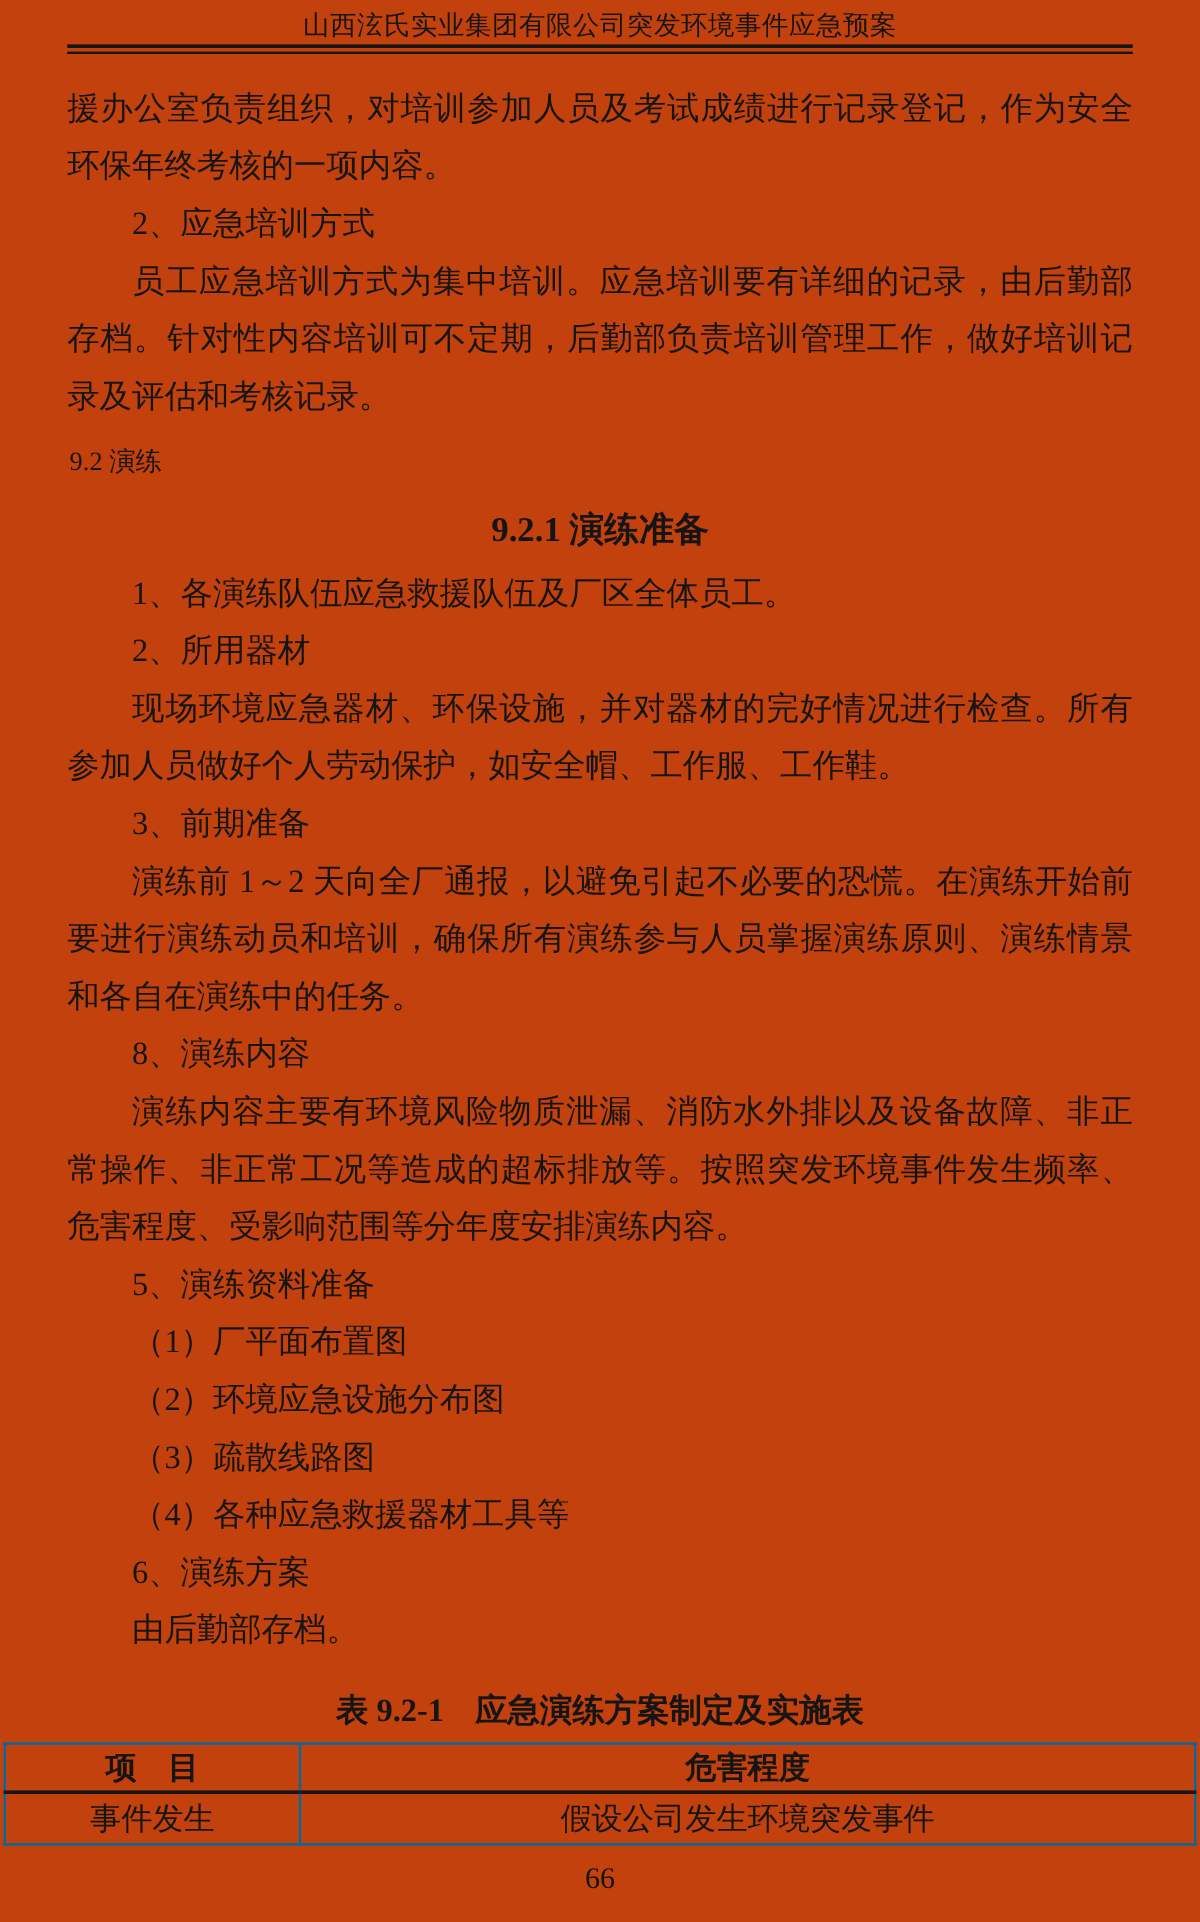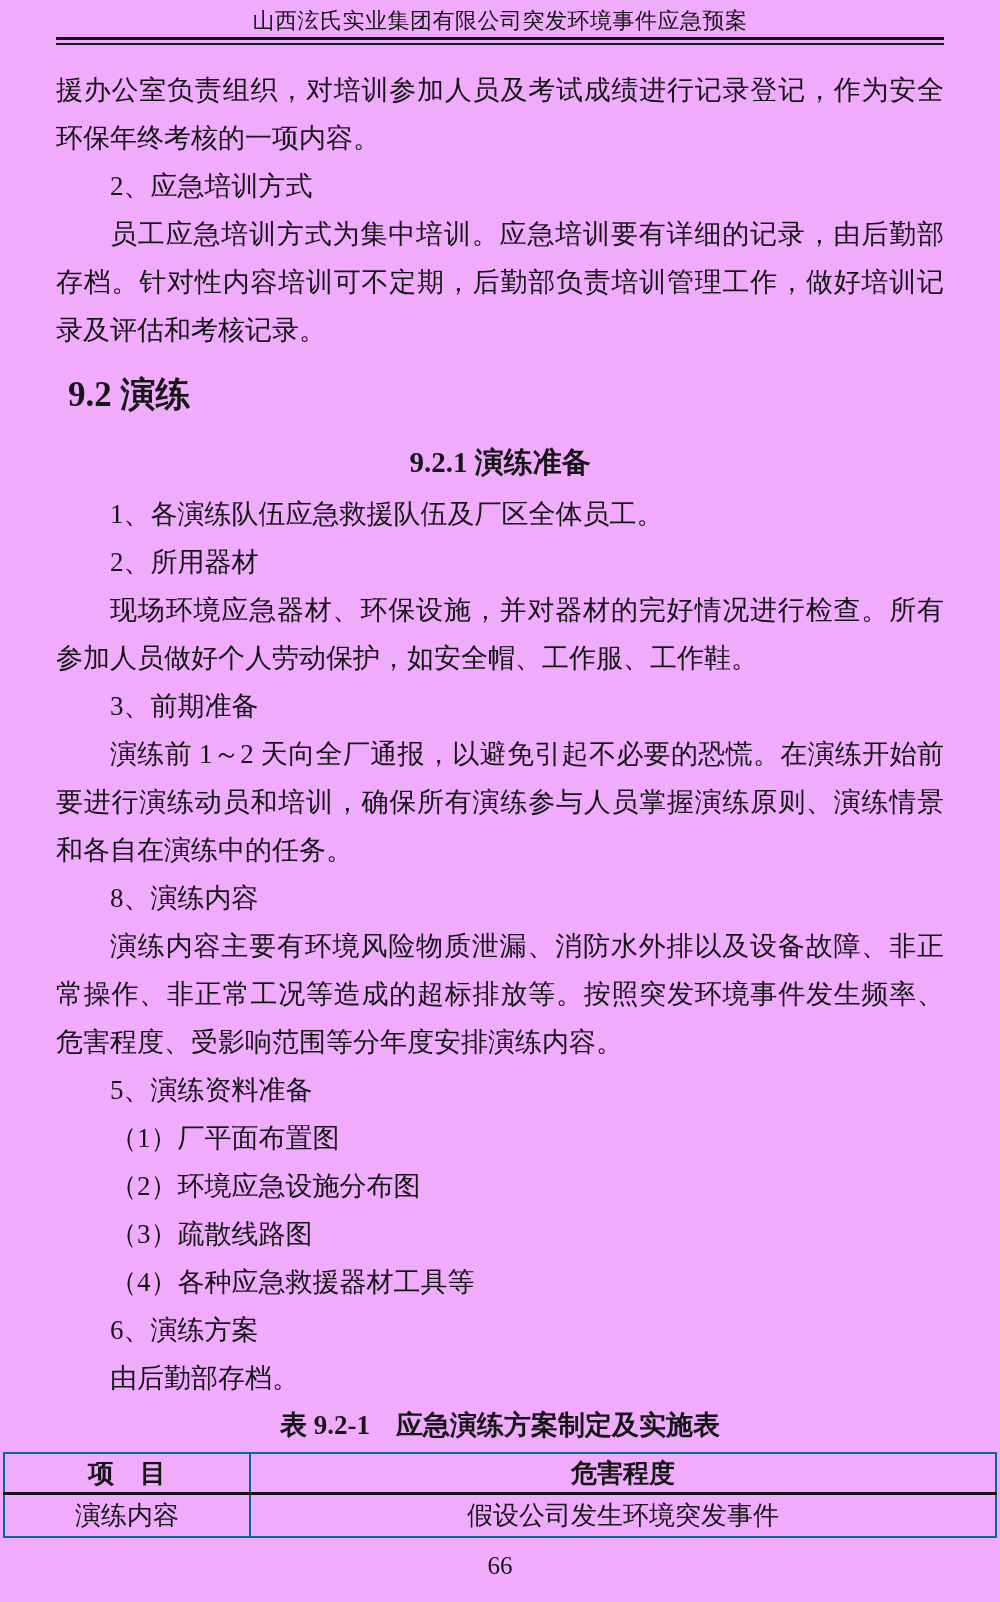--- a/index.html
+++ b/index.html
@@ -1,21 +1,21 @@
 <!DOCTYPE html>
 <html><head>
 <meta charset="utf-8">
 <style>
   html, body { margin: 0; padding: 0; background: #e8e8e8; }
   .page {
     position: relative;
     width: 1000px;
     height: 1602px;
     margin: 0 auto;
-    background: #f0abfc;
+    background: #c2410c;
     color: #151515;
     font-family: "Liberation Serif", "DejaVu Serif", serif;
     overflow: hidden;
   }
   .running-header-text {
     padding-top: 7px;
     text-align: center;
     font-size: 22px;
     line-height: 27px;
     letter-spacing: 0.5px;
@@ -28,24 +28,24 @@
   }
   .content {
     margin: 21px 56px 0 56px;
     font-size: 27px;
     line-height: 48px;
     text-align: justify;
   }
   .para { margin: 0; }
   .indent { text-indent: 2em; }
   .h-sec {
-    margin: 12px;
-    font-size: 35px;
+    margin: 2px;
+    font-size: 22px;
     line-height: 57px;
-    font-weight: bold;
+    font-weight: normal;
     text-align: left;
   }
   .h-sub {
     margin: 0;
     font-size: 29px;
     line-height: 55px;
     font-weight: bold;
     text-align: center;
   }
   .table-caption {
@@ -129,21 +129,21 @@
 
   <table class="plan-table">
     <thead>
       <tr>
         <th class="col-item">项　目</th>
         <th>危害程度</th>
       </tr>
     </thead>
     <tbody>
       <tr>
-        <td>演练内容</td>
+        <td>事件发生</td>
         <td>假设公司发生环境突发事件</td>
       </tr>
     </tbody>
   </table>
 
   <footer class="page-number">66</footer>
 
 </div>
 
 </body></html>

